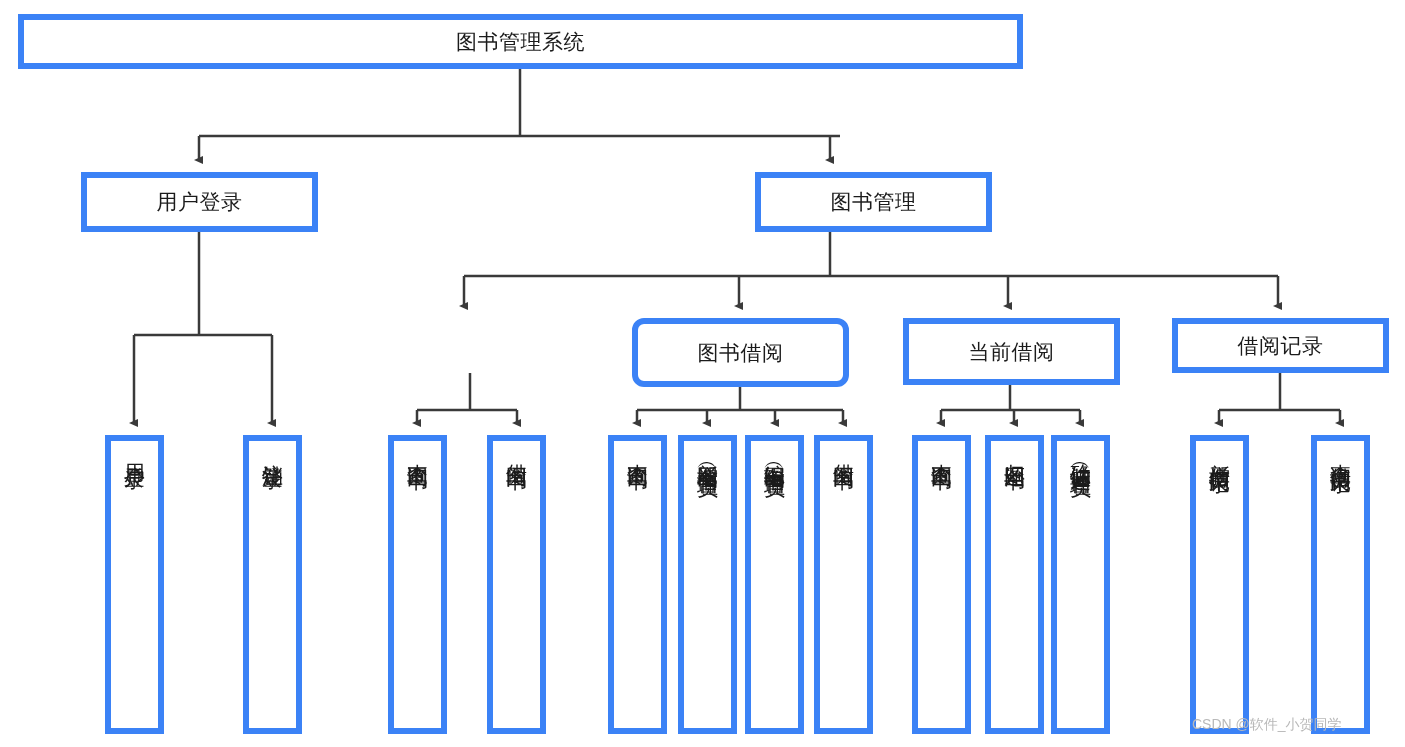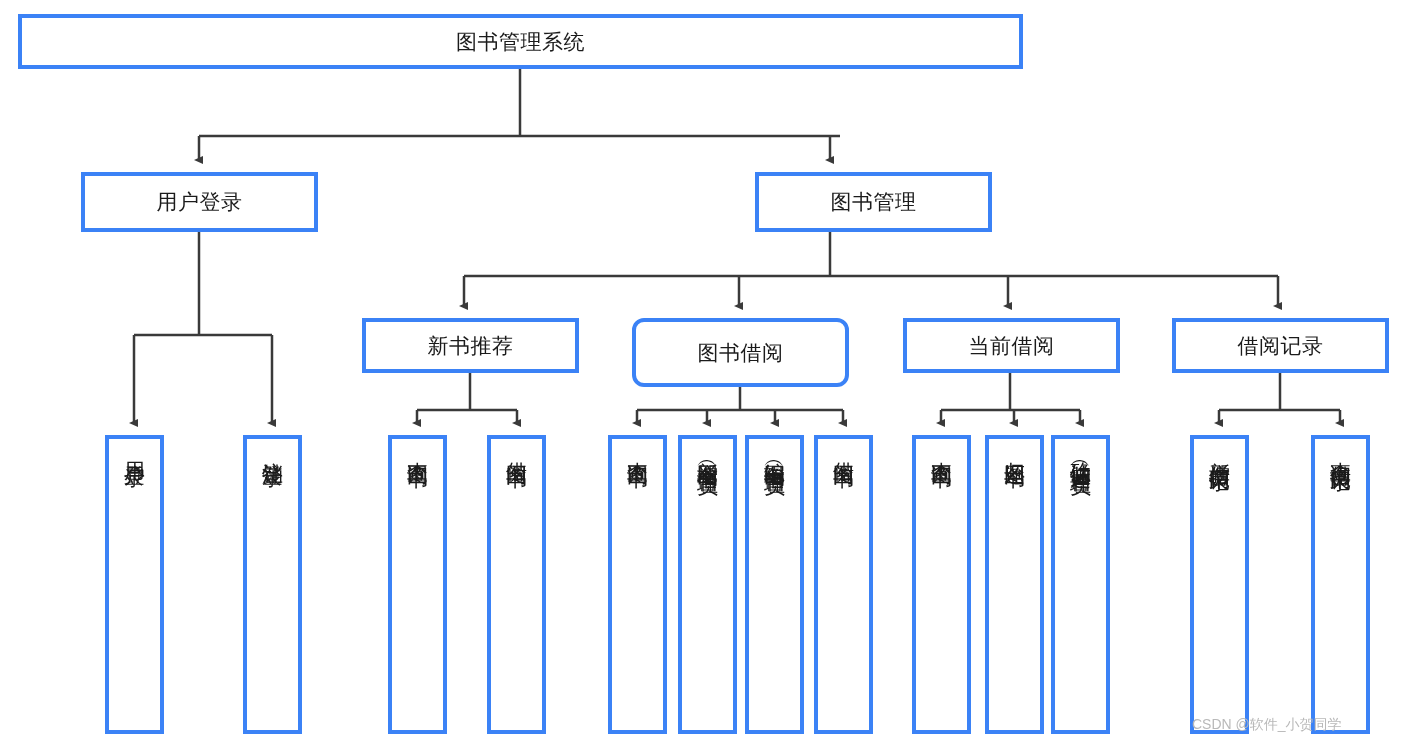--- a/index.html
+++ b/index.html
@@ -21,21 +21,21 @@
     position: absolute;
     left: 0;
     top: 0;
     width: 1405px;
     height: 747px;
     pointer-events: none;
   }
   .node {
     position: absolute;
     box-sizing: border-box;
-    border: 4px solid #3b82f6;
+    border: 6px solid #3b82f6;
     background: #ffffff;
     display: flex;
     align-items: center;
     justify-content: center;
     color: #1b1b1b;
     text-align: center;
   }
   .node .lbl {
     display: block;
     line-height: 1.22;
@@ -124,27 +124,24 @@
     <span class="lbl">图书管理系统</span>
   </div>
 
   <div class="node horiz" style="left:81px; top:172px; width:237px; height:60px;">
     <span class="lbl">用户登录</span>
   </div>
   <div class="node horiz" style="left:711px; top:172px; width:237px; height:60px;margin-left:44px;">
     <span class="lbl">图书管理</span>
   </div>
 
-  <div class="node horiz" style="left:362px; top:318px; width:217px; height:55px;">
-    <span class="lbl">新书推荐</span>
-  </div>
   <div class="node horiz" style="left:632px; top:318px; width:217px; height:69px;border-radius:12px;">
     <span class="lbl">图书借阅</span>
   </div>
-  <div class="node horiz" style="left:903px; top:318px; width:217px; height:55px;">
+  <div class="node horiz" style="left:903px; top:318px; width:217px; height:67px;">
     <span class="lbl">当前借阅</span>
   </div>
   <div class="node horiz" style="left:1172px; top:318px; width:217px; height:55px;text-align:right;">
     <span class="lbl">借阅记录</span>
   </div>
 
   <div class="node vert" style="left:105px; top:435px; width:59px; height:299px;">
     <span class="lbl">用户登录</span>
   </div>
   <div class="node vert" style="left:243px; top:435px; width:59px; height:299px;">

